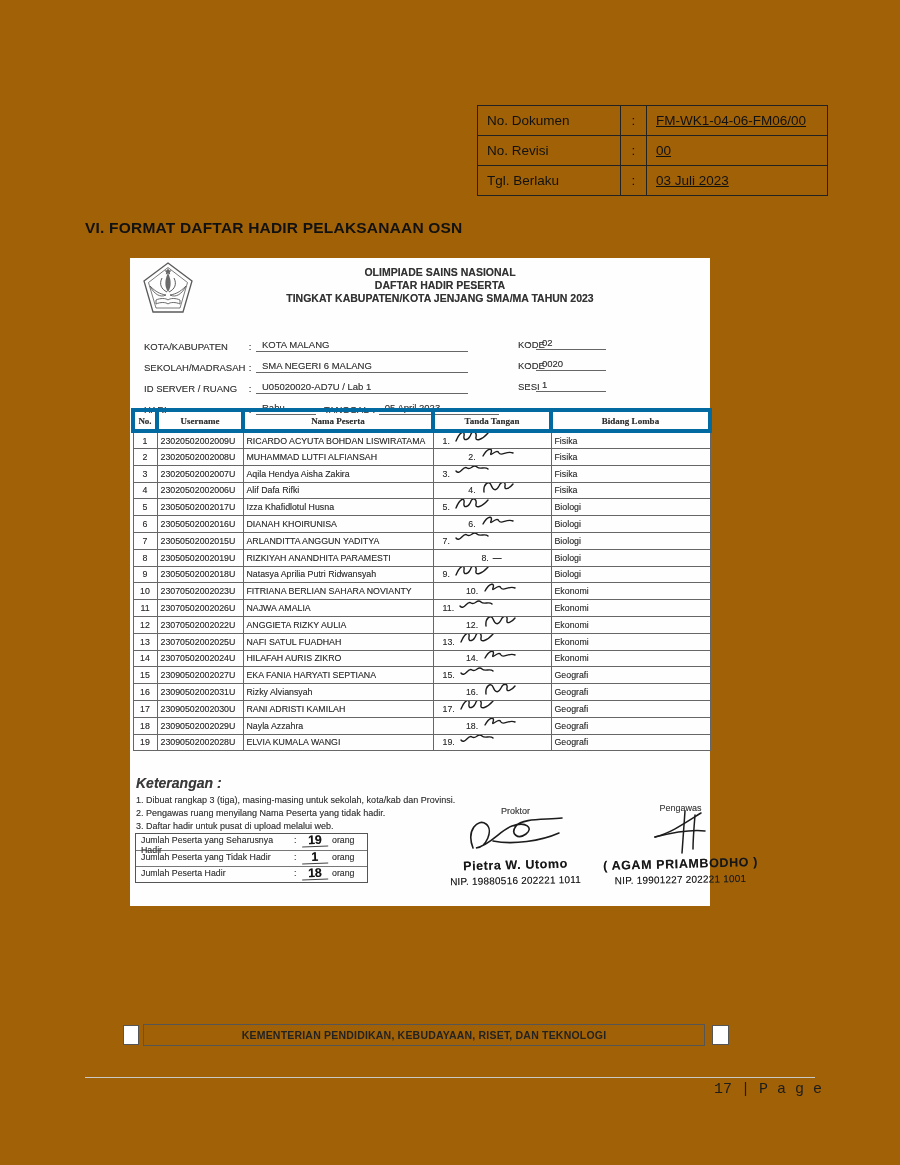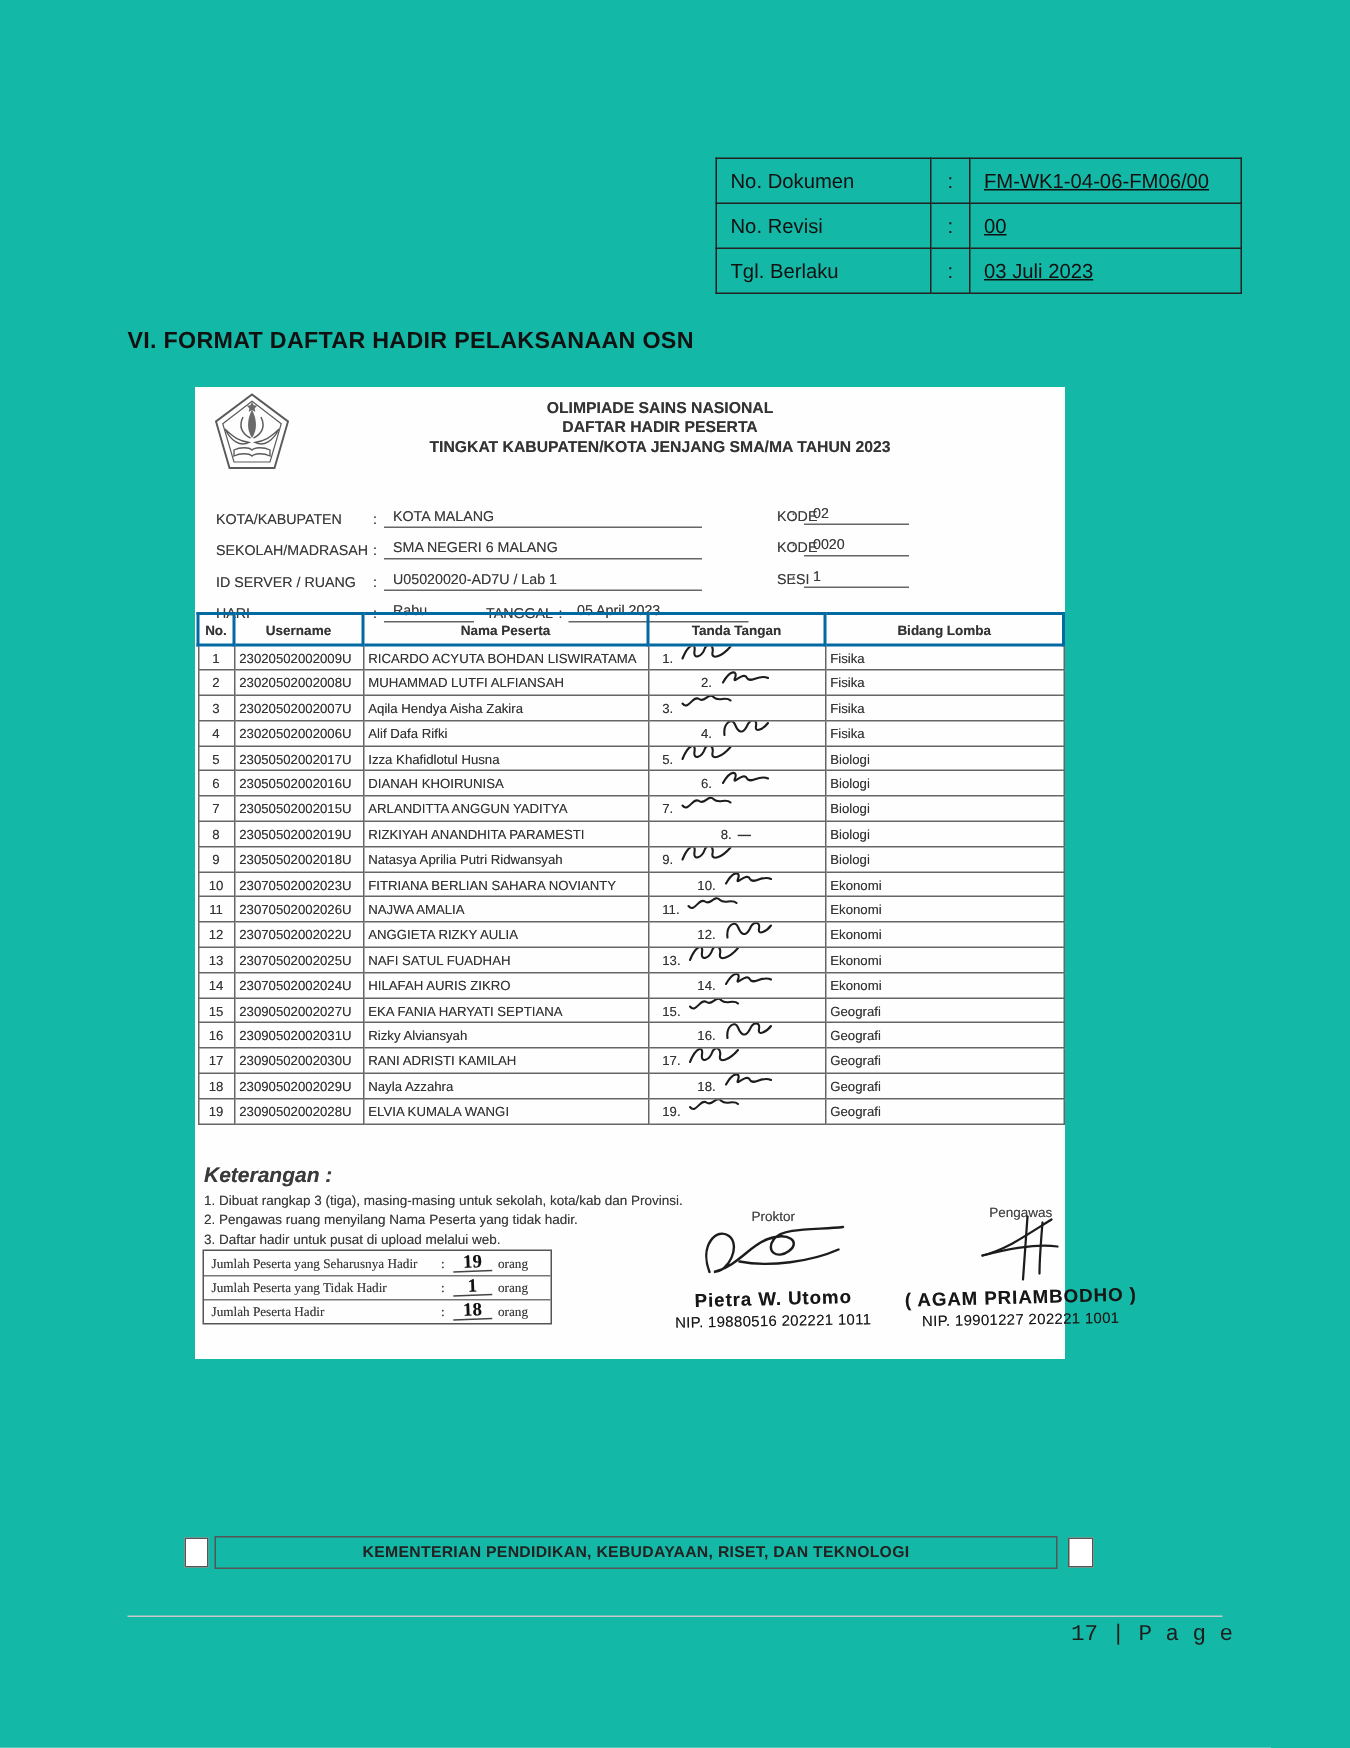--- a/index.html
+++ b/index.html
@@ -1,17 +1,17 @@
 <!DOCTYPE html>
 <html><head>
 <meta charset="utf-8">
 <style>
   * { margin:0; padding:0; box-sizing:border-box; }
   body { background:#fff; }
-  .page { position:relative; width:900px; height:1165px; background:#14b8a6; overflow:hidden;
+  .page { position:relative; width:900px; height:1165px; background:#a16207; overflow:hidden;
           font-family:"Liberation Sans", sans-serif; color:#111; }
 
   
   .doc-info { position:absolute; left:477px; top:105px; border-collapse:collapse; }
   .doc-info td { border:1.5px solid #222; font-size:13.5px; padding:5px 9px; height:30px; vertical-align:middle; }
   .doc-info td.c1 { width:143px; }
   .doc-info td.c2 { width:26px; text-align:center; }
   .doc-info td.c3 { width:181px;text-decoration:underline; }
 
   .section-heading { position:absolute; left:85px; top:219px; font-size:15.5px; font-weight:bold; letter-spacing:0.2px; }
@@ -33,35 +33,35 @@
   .mid-label { margin-left:8px; }
   .mid-colon { width:10px; text-align:center; }
   .mid-val { width:120px; }
   .right-group { position:absolute; left:344px; bottom:2px; display:flex; align-items:flex-end; }
   .rg-label { width:34px;padding-left:30px; }
   .rg-colon { width:14px; text-align:center; }
   .rg-val { width:70px; }
 
   .roster { position:absolute; left:1px; top:150px; width:577px; border-collapse:collapse;
             table-layout:fixed; font-size:8.8px; color:#333; }
-  .roster th { border:2px solid #0369a1; font-size:9px; font-weight:bold; height:21px; padding:1px; }
+  .roster th { border:4px solid #0369a1; font-size:9px; font-weight:bold; height:21px; padding:1px;font-family:Liberation Serif, serif; }
   .roster td { border:1px solid #666; height:16.8px; padding:0 3px; overflow:hidden; white-space:nowrap; }
   .roster td.no { text-align:center; padding:0; }
   .sigwrap { display:flex; align-items:center; gap:4px; height:15px; padding-left:6px; }
   .sigwrap.center { justify-content:center; padding-left:0; }
   .sig-num { font-size:8.8px; }
   .sig-svg { margin-top:-5px; }
   .dash { font-weight:bold; letter-spacing:1px; }
 
   .keterangan { position:absolute; left:6px; top:517px; font-size:9px; color:#3a3a3a; }
   .ket-title { font-weight:bold; font-style:italic; font-size:14px; margin-bottom:3px; }
   .ket-item { line-height:13px; }
 
   .summary { position:absolute; left:5px; top:575px; width:233px; border:1px solid #555; font-size:8.8px; }
-  .sum-row { display:flex; align-items:center; padding:1px 5px 2px 5px; height:16px;font-family:Liberation Serif, serif; }
+  .sum-row { display:flex; align-items:flex-start; padding:1px 5px 2px 5px; height:16px; }
   .sum-row + .sum-row { border-top:1px solid #777; }
   .sum-label { flex:1; }
   .sum-colon { width:8px; }
   .sum-val { width:26px; text-align:center; border-bottom:1px solid #444; font-size:12.5px;
              font-weight:bold; color:#111; line-height:11px; transform:rotate(-2deg); }
   .sum-unit { margin-left:4px; width:30px; }
 
   .signatory { position:absolute; width:165px; text-align:center; }
   #proktor  { left:303px; top:548px; }
   #pengawas { left:468px; top:545px; }

